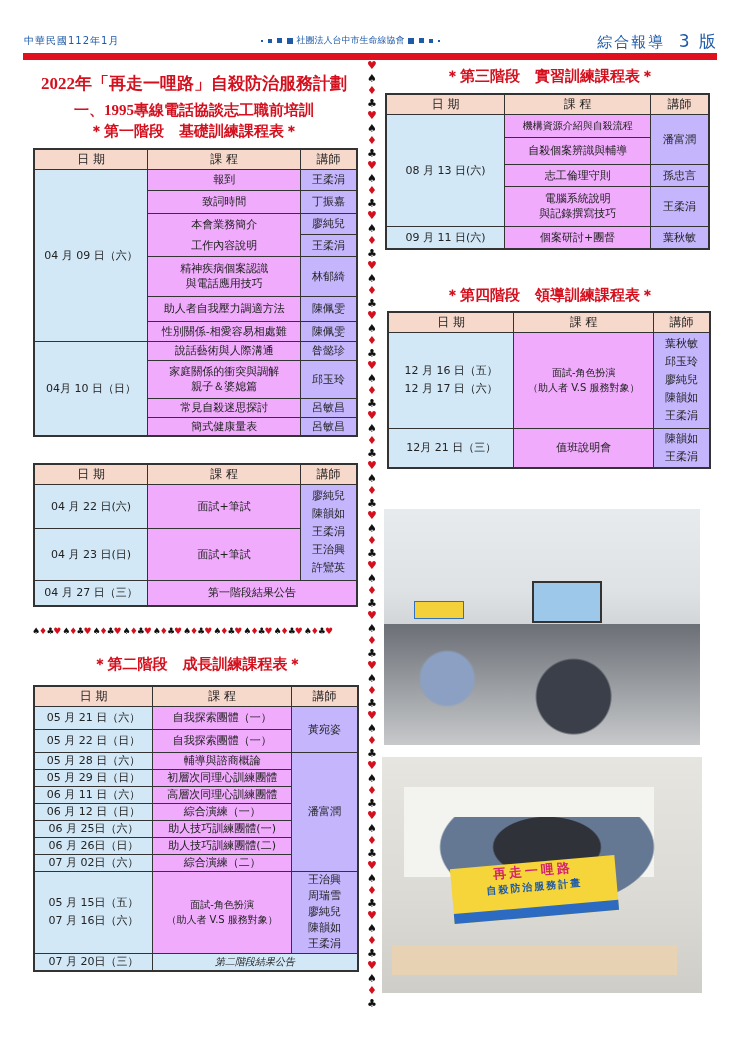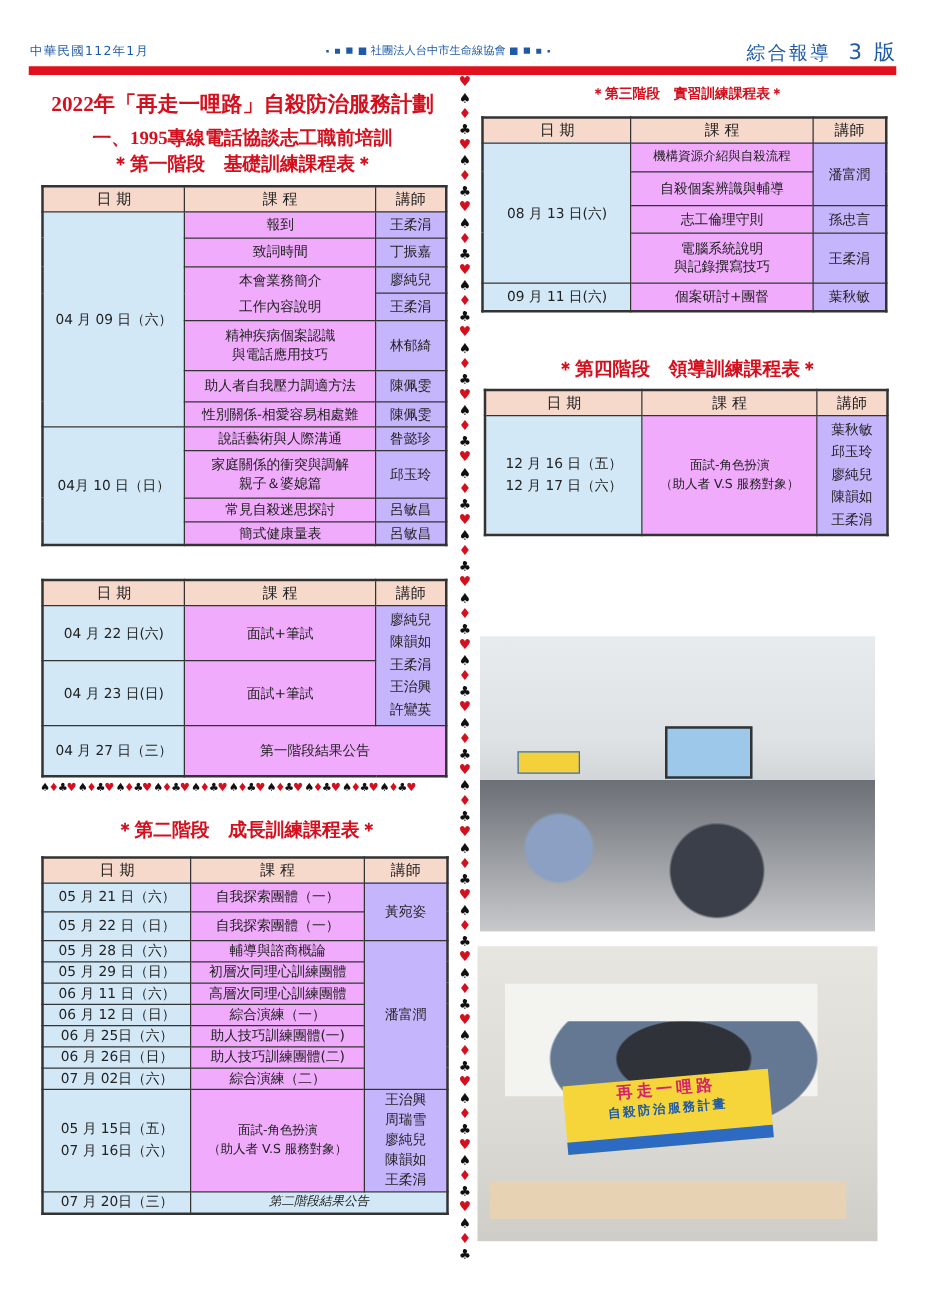--- a/index.html
+++ b/index.html
@@ -14,21 +14,21 @@
   .vdiv { position: absolute; left: 365px; top: 60px; width: 14px; height: 950px; font-size: 11px; line-height: 12.5px; text-align: center; overflow: hidden; }
   .vdiv span { display: block; }
   .hdiv { position: absolute; left: 32px; top: 626px; width: 335px; height: 14px; font-size: 9px; white-space: nowrap; overflow: hidden; letter-spacing: -1px; }
   .red { color: #d4101e; } .blk { color: #111; }
 
   .title { position: absolute; font-family: Liberation Serif, serif; font-weight: bold; color: #d4101e; text-align: center; white-space: nowrap; }
   .t-main { left: 24px; top: 72px; width: 340px; font-size: 17px; }
   .t-sub { left: 24px; top: 101px; width: 340px; font-size: 15px; }
   .t-s1 { left: 24px; top: 122px; width: 340px; font-size: 15px; }
   .t-s2 { left: 30px; top: 655px; width: 335px; font-size: 15px; }
-  .t-s3 { left: 385px; top: 67px; width: 330px; font-size: 11px; }
+  .t-s3 { left: 385px; top: 67px; width: 330px; font-size: 15px; }
   .t-s4 { left: 385px; top: 286px; width: 330px; font-size: 15px; }
 
   table.tbl { position: absolute; border-collapse: collapse; border: 2px solid #333; font-size: 11px; }
   table.tbl td, table.tbl th { border: 1.5px solid #333; text-align: center; font-weight: normal; padding: 0 2px; line-height: 15px; }
   table.tbl th { background: #f7d9cc; height: 20px; font-size: 12px; }
   td.dt { background: #d3e8f7; }
   td.cs { background: #f0abfc; }
   td.tc { background: #c4b5fd; }
   td.bl { background: #d3e8f7; font-style: italic; }
 
@@ -139,21 +139,21 @@
       <span>陳韻如</span><br>
       <span>王柔涓</span><br>
       <span>王治興</span><br>
       <span>許鸞英</span>
     </td>
   </tr>
   <tr style="height:52px">
     <td class="dt">04 月 23 日(日)</td>
     <td class="cs">面試+筆試</td>
   </tr>
-  <tr style="height:41px">
+  <tr style="height:26px">
     <td class="dt">04 月 27 日（三）</td>
     <td class="cs" colspan="2">第一階段結果公告</td>
   </tr>
 </tbody>
   </table>
 
 <div class="hdiv">
   <span class="blk">♠</span><span class="red">♦</span><span class="blk">♣</span><span class="red">♥</span> <span class="blk">♠</span><span class="red">♦</span><span class="blk">♣</span><span class="red">♥</span> <span class="blk">♠</span><span class="red">♦</span><span class="blk">♣</span><span class="red">♥</span> <span class="blk">♠</span><span class="red">♦</span><span class="blk">♣</span><span class="red">♥</span> <span class="blk">♠</span><span class="red">♦</span><span class="blk">♣</span><span class="red">♥</span> <span class="blk">♠</span><span class="red">♦</span><span class="blk">♣</span><span class="red">♥</span> <span class="blk">♠</span><span class="red">♦</span><span class="blk">♣</span><span class="red">♥</span> <span class="blk">♠</span><span class="red">♦</span><span class="blk">♣</span><span class="red">♥</span> <span class="blk">♠</span><span class="red">♦</span><span class="blk">♣</span><span class="red">♥</span> <span class="blk">♠</span><span class="red">♦</span><span class="blk">♣</span><span class="red">♥</span>
 </div>
 
@@ -344,20 +344,28 @@
     <td class="dt" style="line-height:18px"><span>12 月 16 日（五）</span><br><span>12 月 17 日（六）</span></td>
     <td class="cs" style="font-size:10px"><span>面試-角色扮演</span><br><span>（助人者 V.S 服務對象）</span></td>
     <td class="tc" style="line-height:18px">
       <span>葉秋敏</span><br>
       <span>邱玉玲</span><br>
       <span>廖純兒</span><br>
       <span>陳韻如</span><br>
       <span>王柔涓</span>
     </td>
   </tr>
+  <tr style="height:40px">
+    <td class="dt">12月 21 日（三）</td>
+    <td class="cs">值班說明會</td>
+    <td class="tc" style="line-height:18px">
+      <span>陳韻如</span><br>
+      <span>王柔涓</span>
+    </td>
+  </tr>
 </tbody>
   </table>
 
 <div class="photo ph1">
   <div class="screen"></div>
   <div class="banner"></div>
   <div class="crowd"></div>
 </div>
 <div class="photo ph2">
   <div class="wb"></div>

